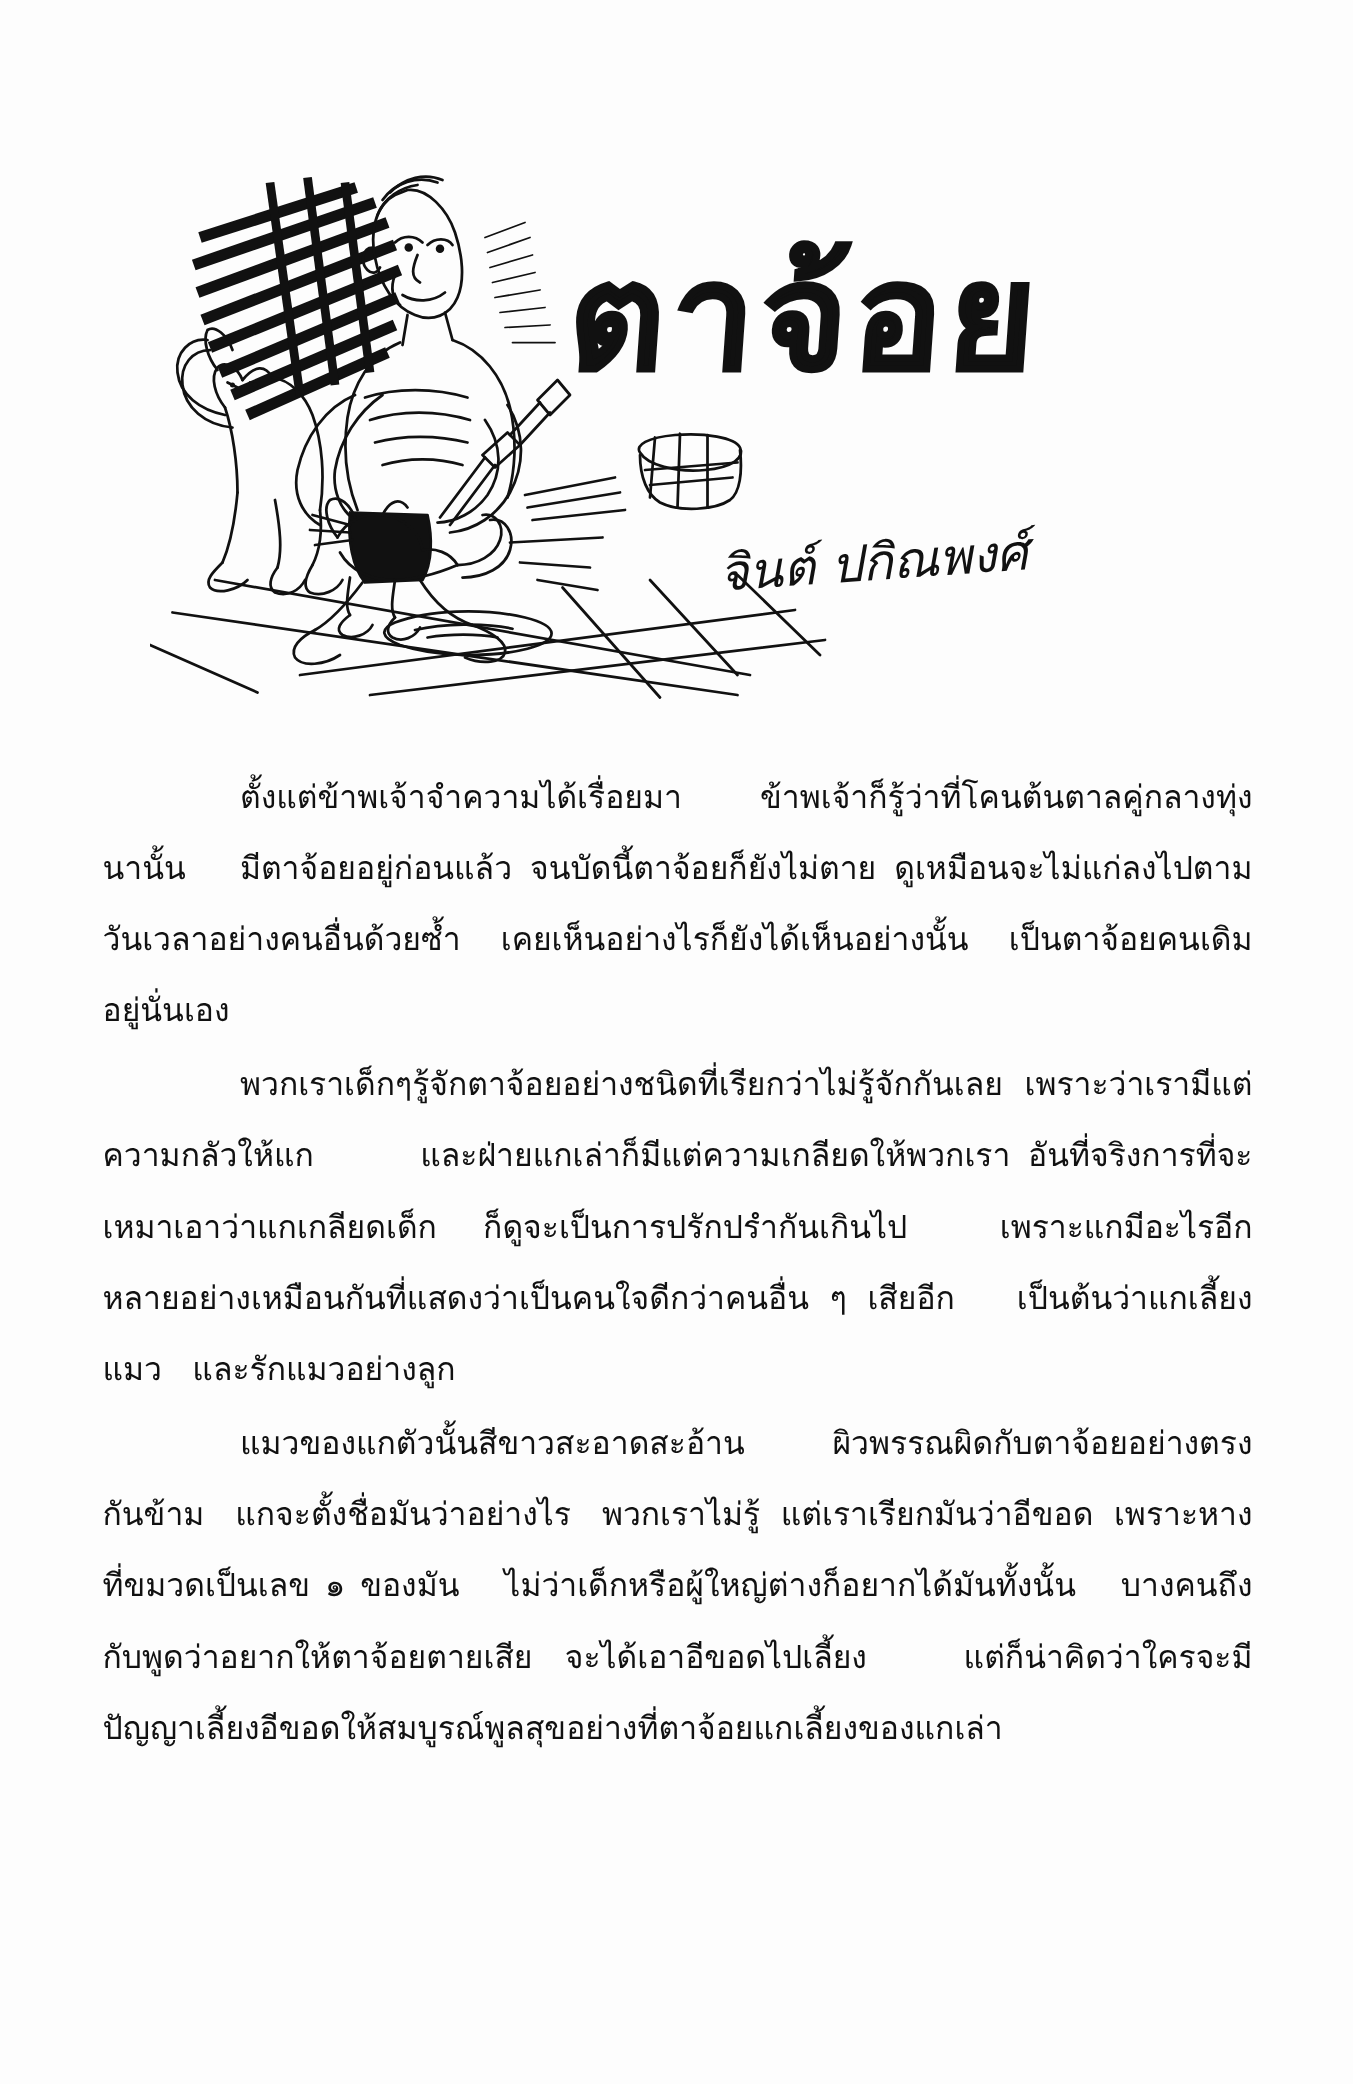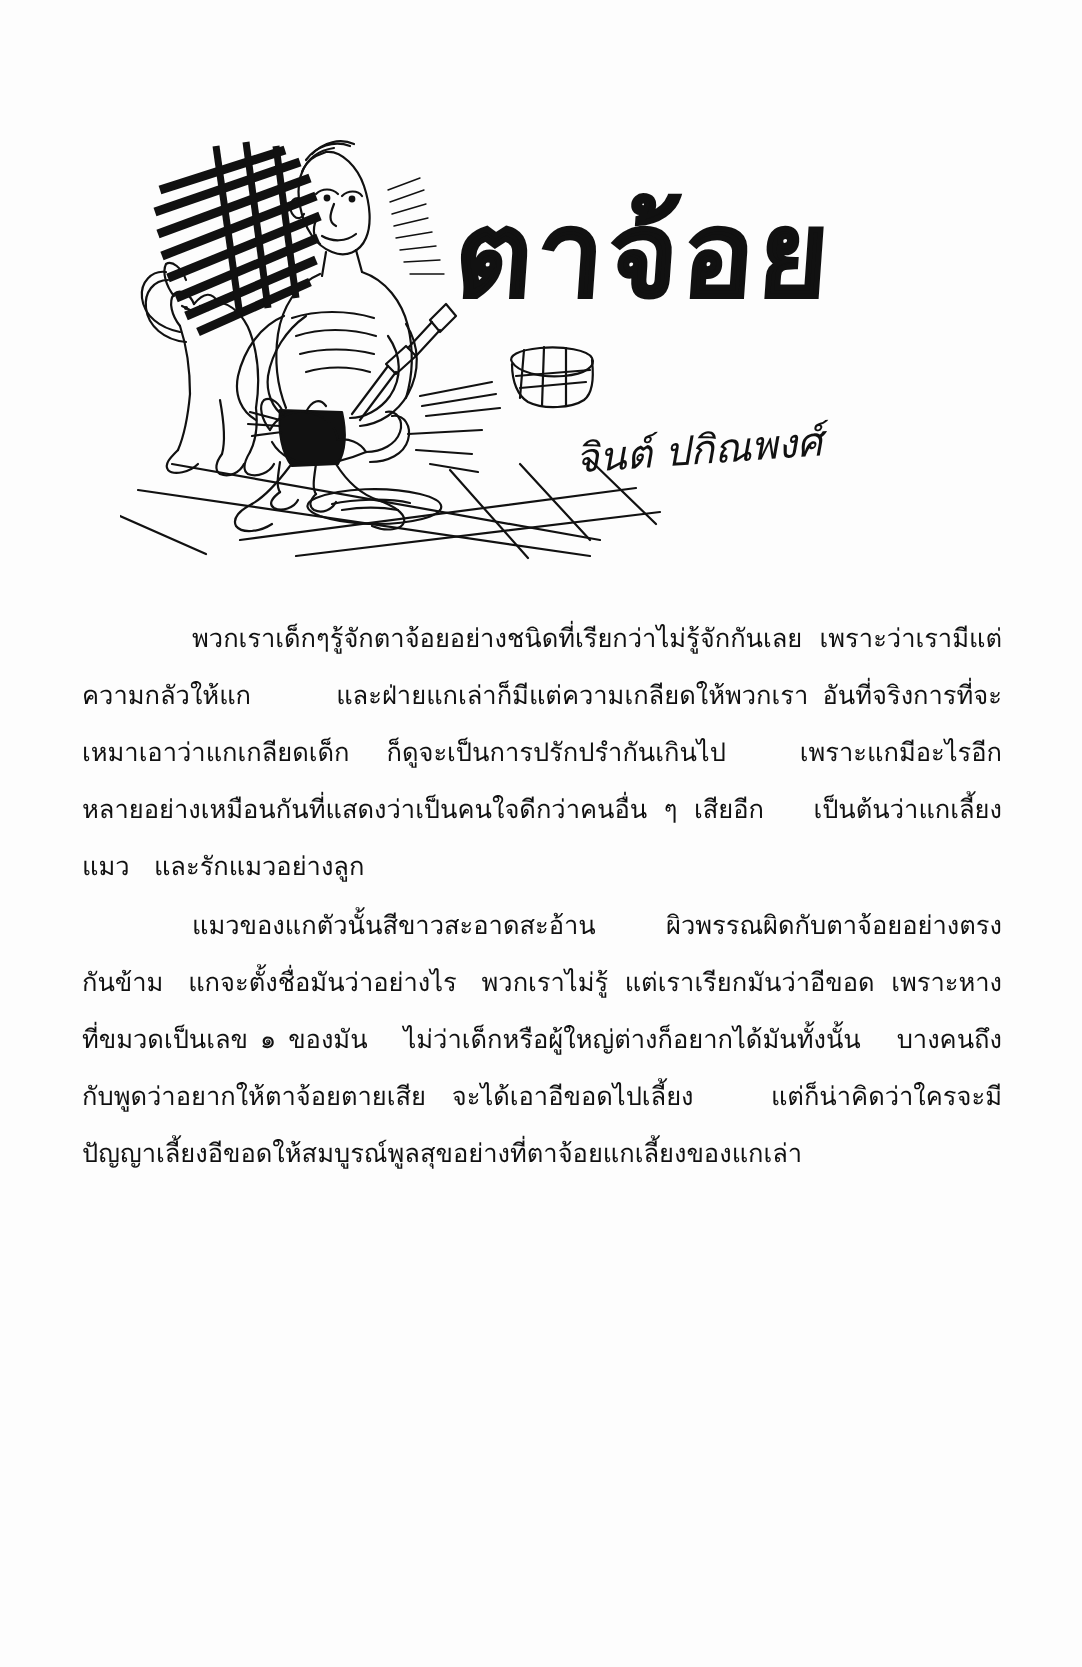--- a/index.html
+++ b/index.html
@@ -233,17 +233,18 @@
         <path d="M470 340 L536 404"></path>
       </g>
     </svg>
   </div>
 
   <div class="title-word">ตาจ้อย</div>
 
   <div class="author-sign">จินต์ ปกิณพงศ์</div>
 
   <div class="body-text">
+    <p class="para">ตั้งแต่ข้าพเจ้าจำความได้เรื่อยมา      ข้าพเจ้าก็รู้ว่าที่โคนต้นตาลคู่กลางทุ่งนานั้น   มีตาจ้อยอยู่ก่อนแล้ว จนบัดนี้ตาจ้อยก็ยังไม่ตาย ดูเหมือนจะไม่แก่ลงไปตามวันเวลาอย่างคนอื่นด้วยซ้ำ   เคยเห็นอย่างไรก็ยังได้เห็นอย่างนั้น   เป็นตาจ้อยคนเดิมอยู่นั่นเอง</p>
     <p class="para">พวกเราเด็กๆรู้จักตาจ้อยอย่างชนิดที่เรียกว่าไม่รู้จักกันเลย เพราะว่าเรามีแต่ความกลัวให้แก      และฝ่ายแกเล่าก็มีแต่ความเกลียดให้พวกเรา อันที่จริงการที่จะเหมาเอาว่าแกเกลียดเด็ก   ก็ดูจะเป็นการปรักปรำกันเกินไป      เพราะแกมีอะไรอีกหลายอย่างเหมือนกันที่แสดงว่าเป็นคนใจดีกว่าคนอื่น ๆ เสียอีก   เป็นต้นว่าแกเลี้ยงแมว   และรักแมวอย่างลูก</p>
     <p class="para last">แมวของแกตัวนั้นสีขาวสะอาดสะอ้าน      ผิวพรรณผิดกับตาจ้อยอย่างตรงกันข้าม   แกจะตั้งชื่อมันว่าอย่างไร   พวกเราไม่รู้  แต่เราเรียกมันว่าอีขอด  เพราะหางที่ขมวดเป็นเลข ๑ ของมัน   ไม่ว่าเด็กหรือผู้ใหญ่ต่างก็อยากได้มันทั้งนั้น   บางคนถึงกับพูดว่าอยากให้ตาจ้อยตายเสีย  จะได้เอาอีขอดไปเลี้ยง      แต่ก็น่าคิดว่าใครจะมีปัญญาเลี้ยงอีขอดให้สมบูรณ์พูลสุขอย่างที่ตาจ้อยแกเลี้ยงของแกเล่า</p>
   </div>
 
 </div>
 
 </body></html>

